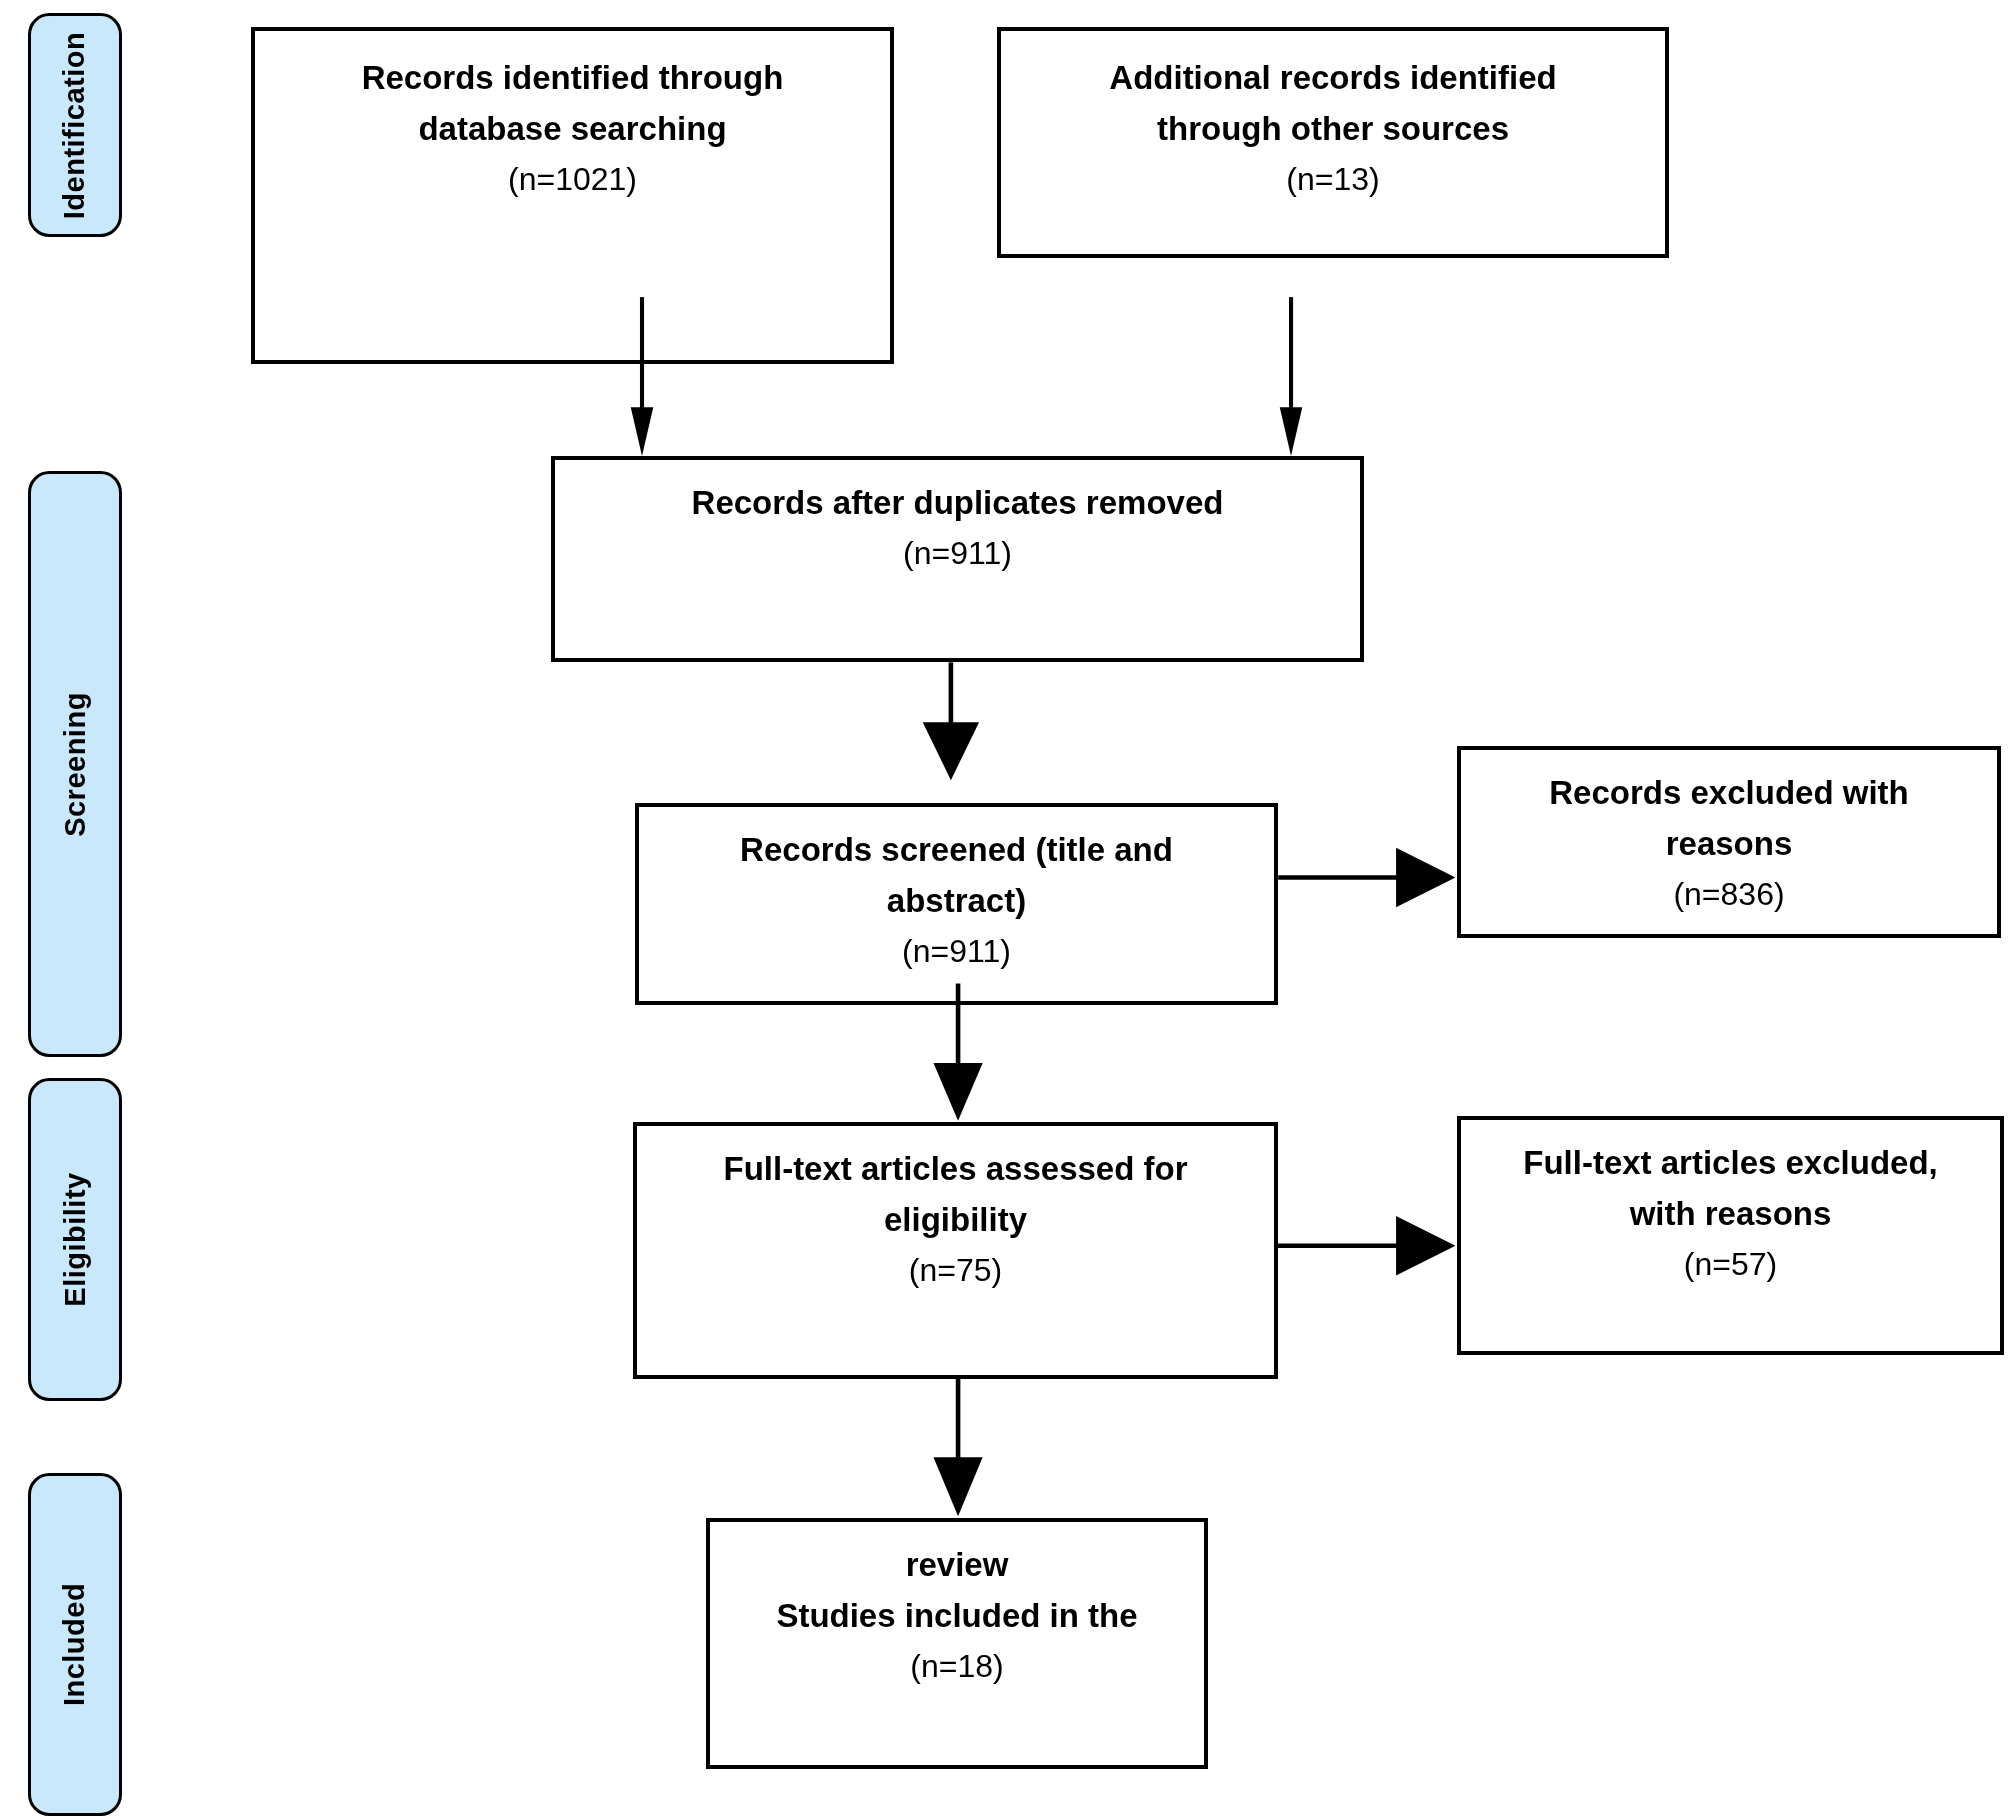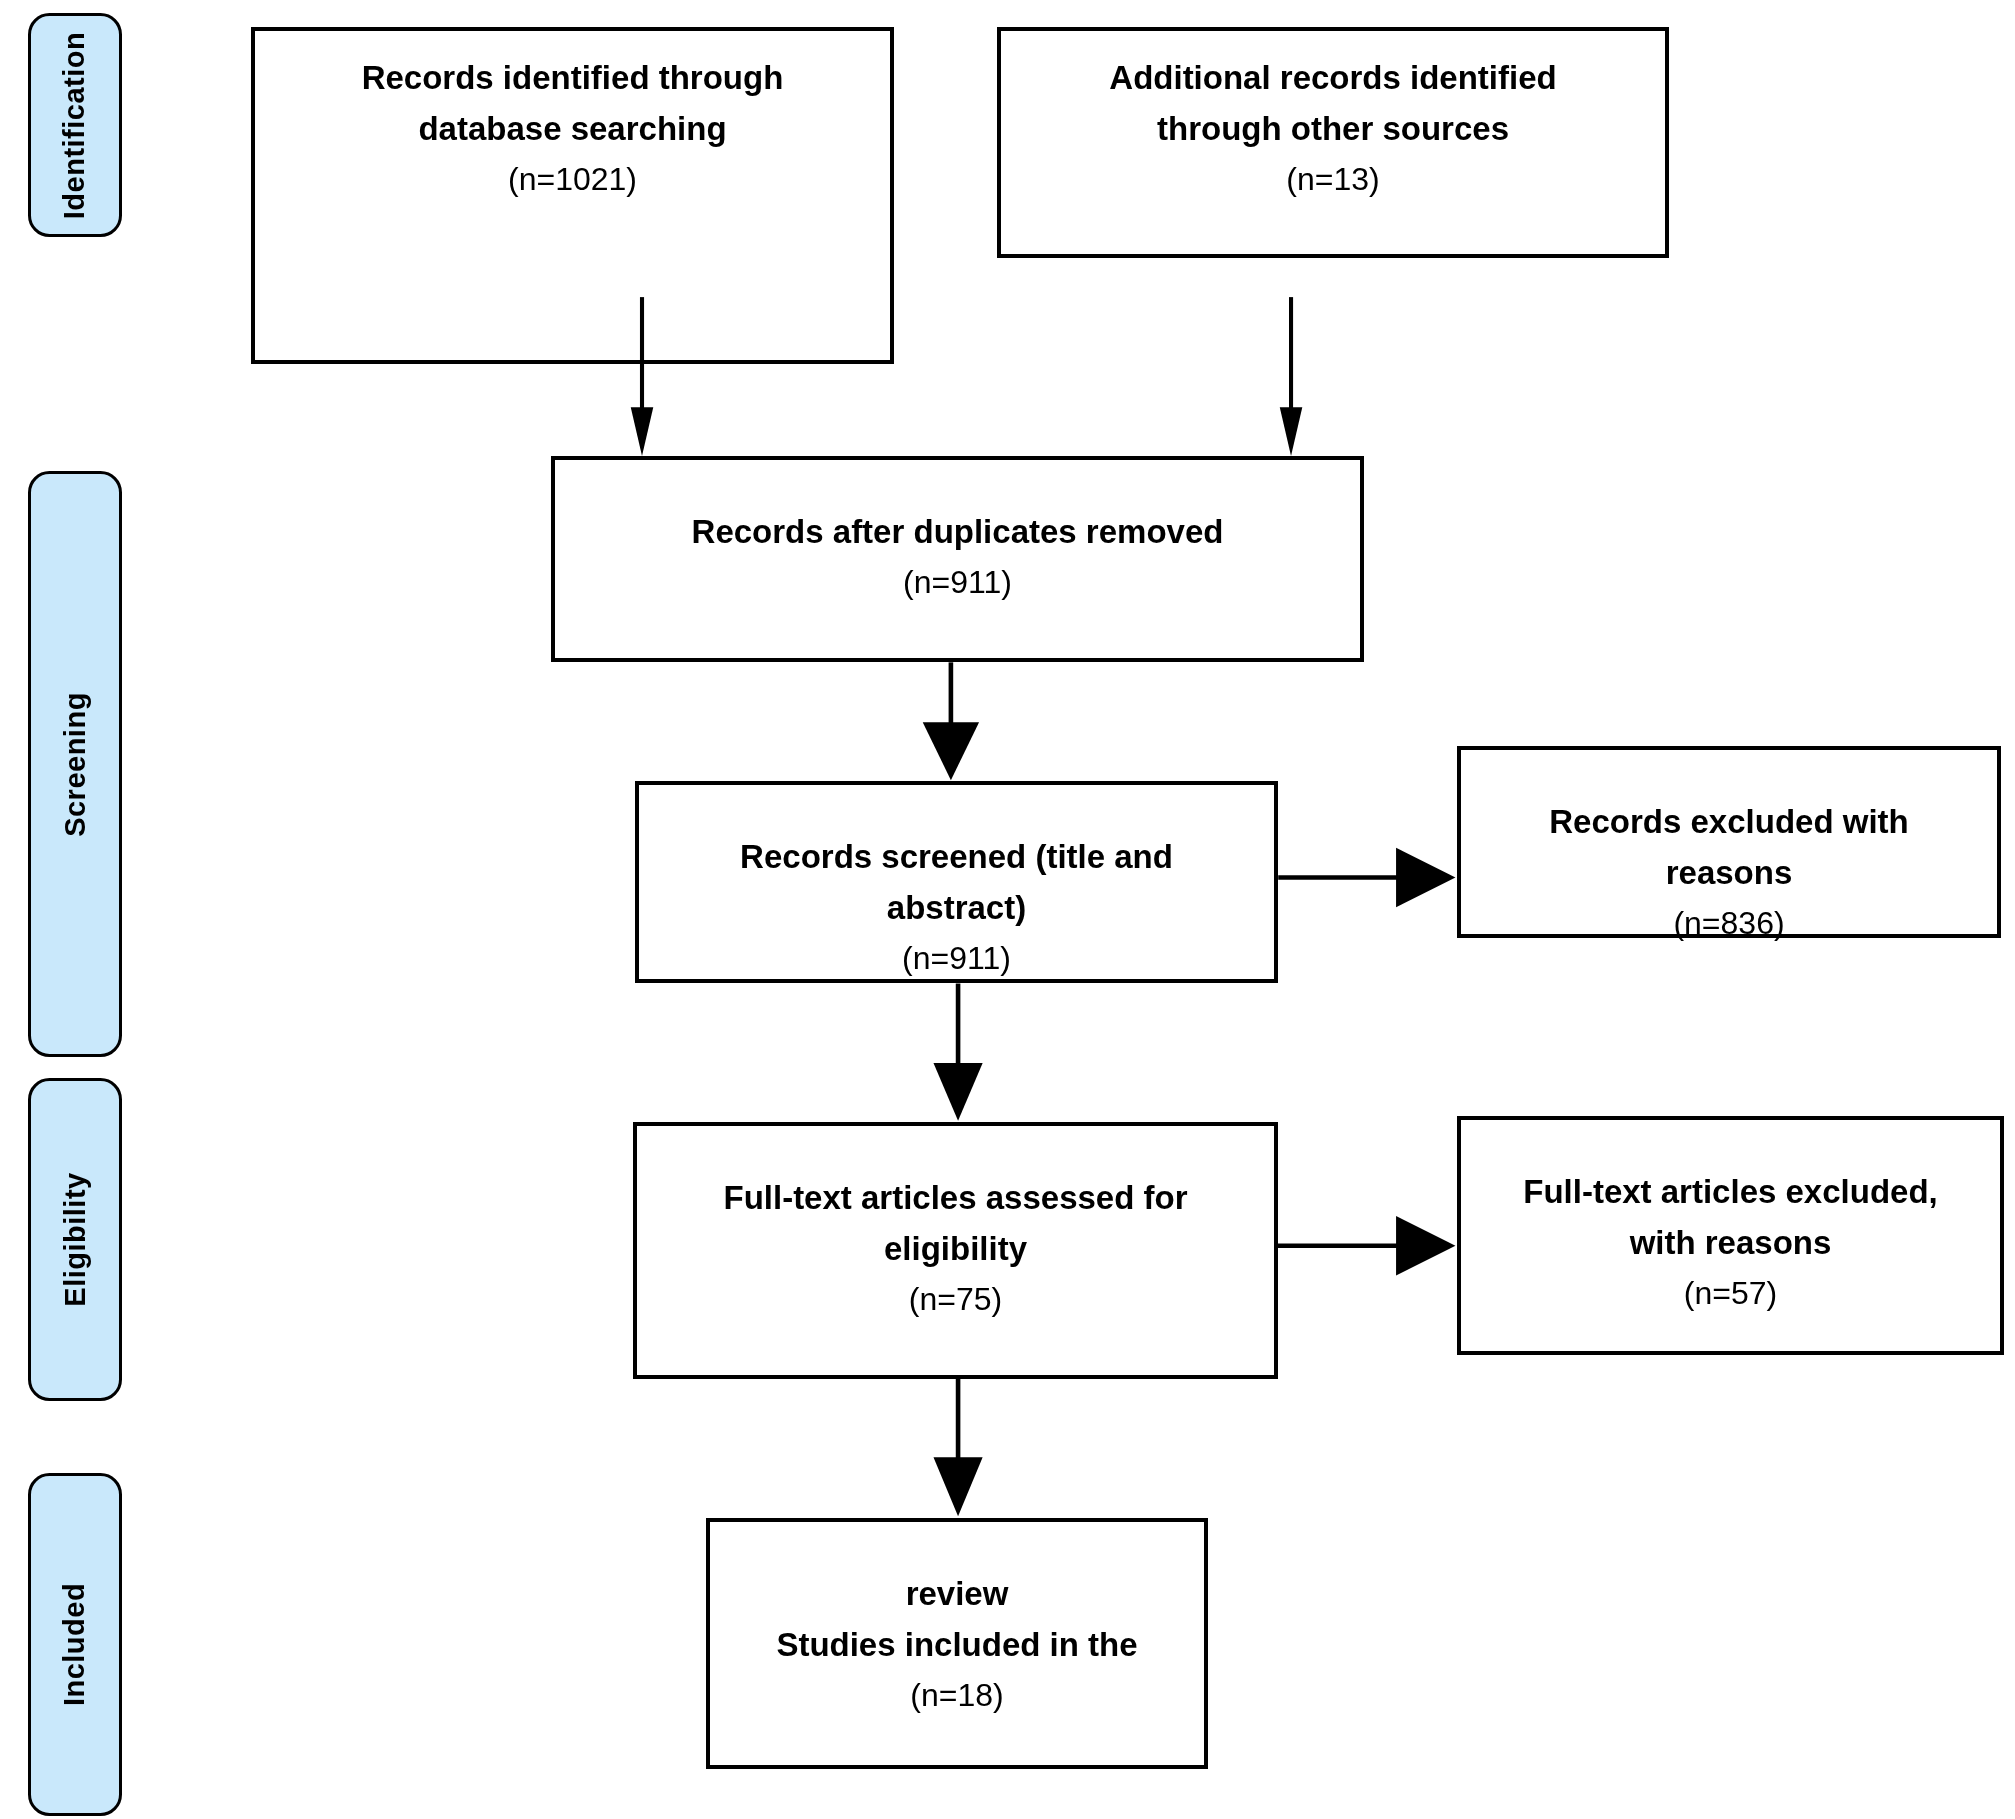--- a/index.html
+++ b/index.html
@@ -32,21 +32,21 @@
     font-weight: bold;
     letter-spacing: 0.5px;
   }
   
   .fbox {
     position: absolute;
     background: #ffffff;
     border: 4.1px solid #000000;
     box-sizing: border-box;
     text-align: center;
-    padding-top: 46px;
+    padding-top: 17px;
   }
   .fbox .line {
     display: block;
     font-size: 33px;
     font-weight: bold;
     line-height: 51px;
   }
   .fbox .count {
     display: block;
     font-size: 32px;
@@ -91,21 +91,21 @@
     <span class="line">Additional records identified</span>
     <span class="line">through other sources</span>
     <span class="count">(n=13)</span>
   </div>
 
   <div class="fbox" style="left:551px; top:456px; width:813px; height:206px;">
     <span class="line">Records after duplicates removed</span>
     <span class="count">(n=911)</span>
   </div>
 
-  <div class="fbox" style="left:635px; top:781px; width:643px; height:202px;">
+  <div class="fbox" style="left:635px; top:803px; width:643px; height:202px;">
     <span class="line">Records screened (title and</span>
     <span class="line">abstract)</span>
     <span class="count">(n=911)</span>
   </div>
 
   <div class="fbox" style="left:1457px; top:746px; width:544px; height:192px;">
     <span class="line">Records excluded with</span>
     <span class="line">reasons</span>
     <span class="count">(n=836)</span>
   </div>

